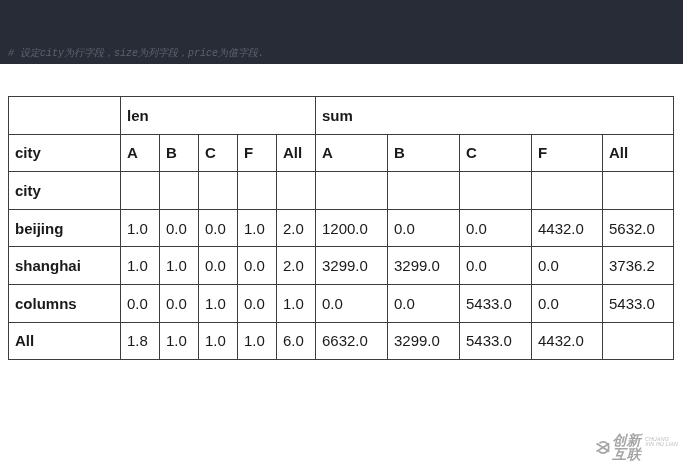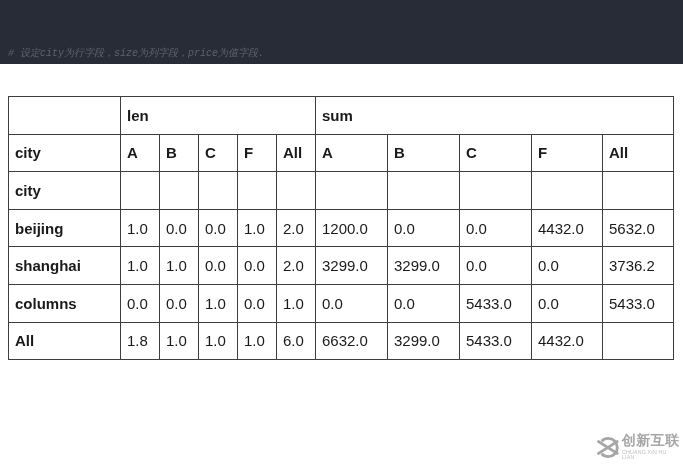--- a/index.html
+++ b/index.html
@@ -50,21 +50,21 @@
   .pivot-table td { font-weight: 400; }
 
   
   .watermark {
     position: absolute; right: 0; bottom: 0;
     width: 90px; height: 42px;
     background: #ffffff;
     display: flex; align-items: center;
     padding-left: 2px;
   }
-  .wm-text { display: flex; flex-direction: column; line-height: 1; margin-left: 2px; }
+  .wm-text { display: flex; line-height: 1; margin-left: 2px; font-style: italic; }
   .wm-brand { font-size: 14px; font-weight: 700; color: #a6a6a6; letter-spacing: 0.5px; }
   .wm-sub   { font-size: 6px; color: #bdbdbd; letter-spacing: 0.2px; margin-top: 2px;
               transform: scale(0.88); transform-origin: left center; }
 </style>
 </head>
 <body>
 
 <div class="code-block">
   <div class="tok-comment"># 设定city为行字段，size为列字段，price为值字段.</div>
   <div><span class="tok-plain">pd.pivot_table(df_inner,index=[</span><span class="tok-string">"city"</span><span class="tok-plain">],values=[</span><span class="tok-string">"price"</span><span class="tok-plain">],columns=[</span></div>

